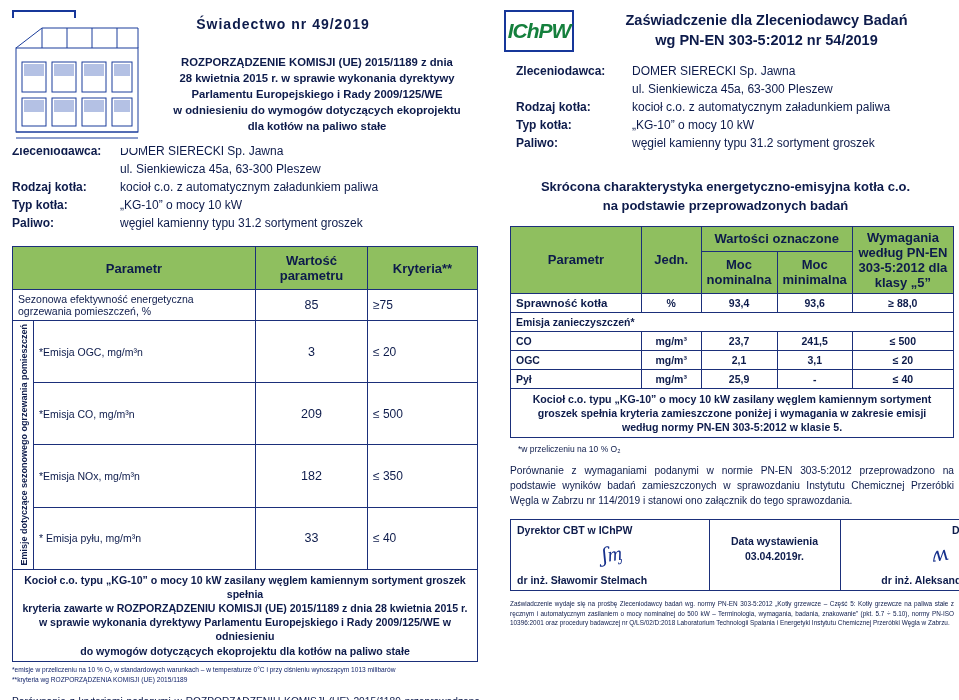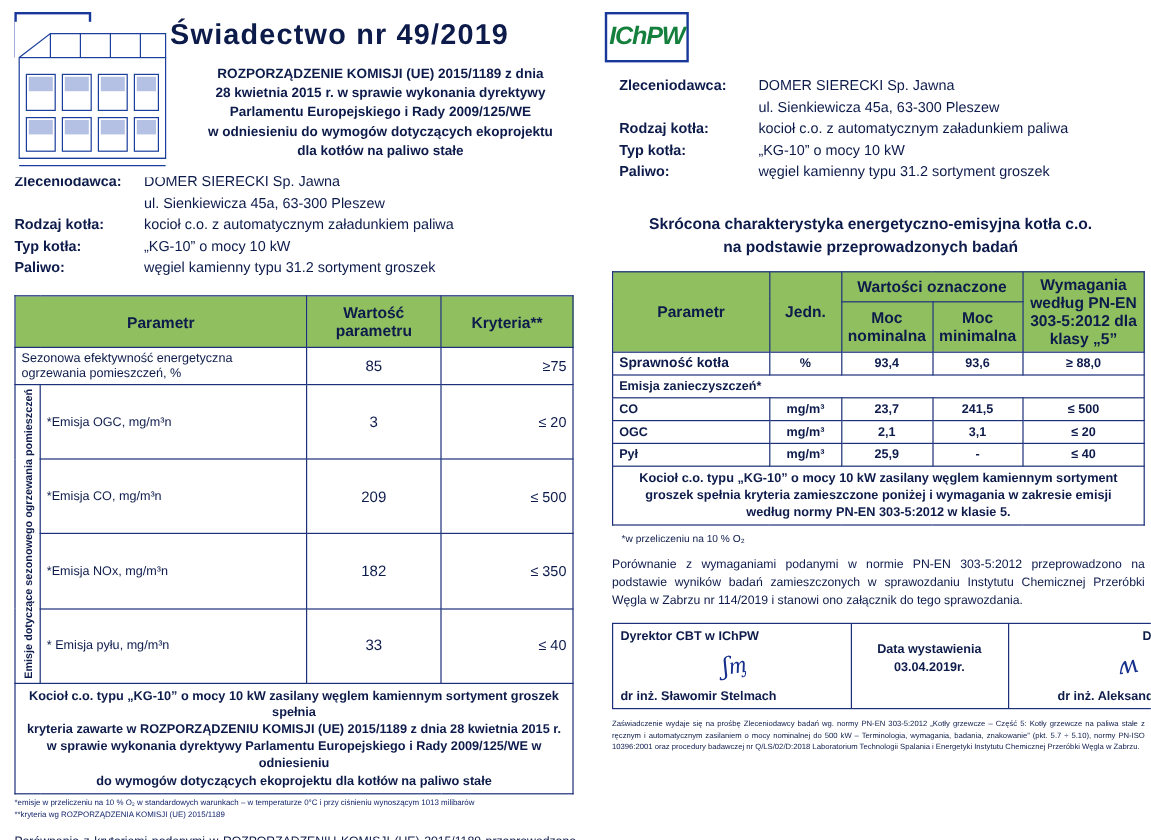--- a/index.html
+++ b/index.html
@@ -37,21 +37,21 @@
   }
   .logo-r { width: 70px; height: 42px; font-size: 21px; }
 
   
   .head-left {
     display: flex; align-items: flex-start; gap: 10px;
   }
   .title-left {
     flex: 1;
     text-align: center;
-    font-size: 24px; font-weight: bold;
+    font-size: 14px; font-weight: bold;
     letter-spacing: 1px;
     padding-top: 6px;
   }
   .head-right {
     display: flex; align-items: center; gap: 12px;
   }
   .title-right {
     flex: 1;
     text-align: center;
     font-size: 14.5px; font-weight: bold;
@@ -110,21 +110,21 @@
     vertical-align: middle;
   }
   .thead td {
     background: #8fbf5f;
     font-weight: bold;
     text-align: center;
     font-size: 13px;
     padding: 6px 4px;
   }
   .num { text-align: center; font-size: 12.5px; }
-  .crit { text-align: right; font-size: 12px; }
+  .crit { text-align: left; font-size: 12px; }
   .sidelabel {
     writing-mode: vertical-rl;
     transform: rotate(180deg);
     text-align: center;
     font-size: 9px;
     font-weight: bold;
     padding: 2px;
     width: 18px;
   }
   .note-cell {
@@ -349,20 +349,24 @@
     </div>
 
     <div class="para">Porównanie z kryteriami podanymi w ROZPORZĄDZENIU KOMISJI (UE) 2015/1189 przeprowadzono na podstawie wyników badań zamieszczonych w sprawozdaniu Instytutu Chemicznej Przeróbki Węgla w Zabrzu nr 114/2019 i stanowi ono załącznik do tego sprawozdania. Badania kotła przeprowadzono wg normy PN-EN 303-5:2012.</div>
 
   </div>
 
   <div class="cert cert-right">
 
     <div class="head-right">
       <div class="logo logo-r">IChPW</div>
+      <div class="title-right">
+        <div>Zaświadczenie dla Zleceniodawcy Badań</div>
+        <div>wg PN-EN 303-5:2012 nr 54/2019</div>
+      </div>
     </div>
 
     <div class="info info-right">
       <div class="info-row">
         <div class="info-lbl">Zleceniodawca:</div>
         <div class="info-val">DOMER SIERECKI Sp. Jawna</div>
       </div>
       <div class="info-sub">ul. Sienkiewicza 45a, 63-300 Pleszew</div>
       <div class="info-row">
         <div class="info-lbl">Rodzaj kotła:</div>

